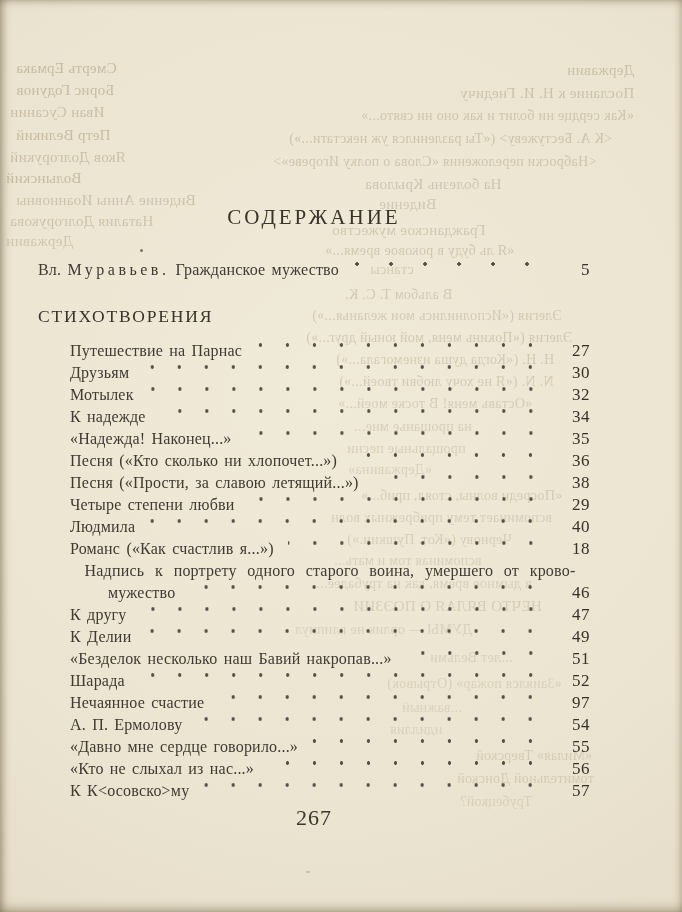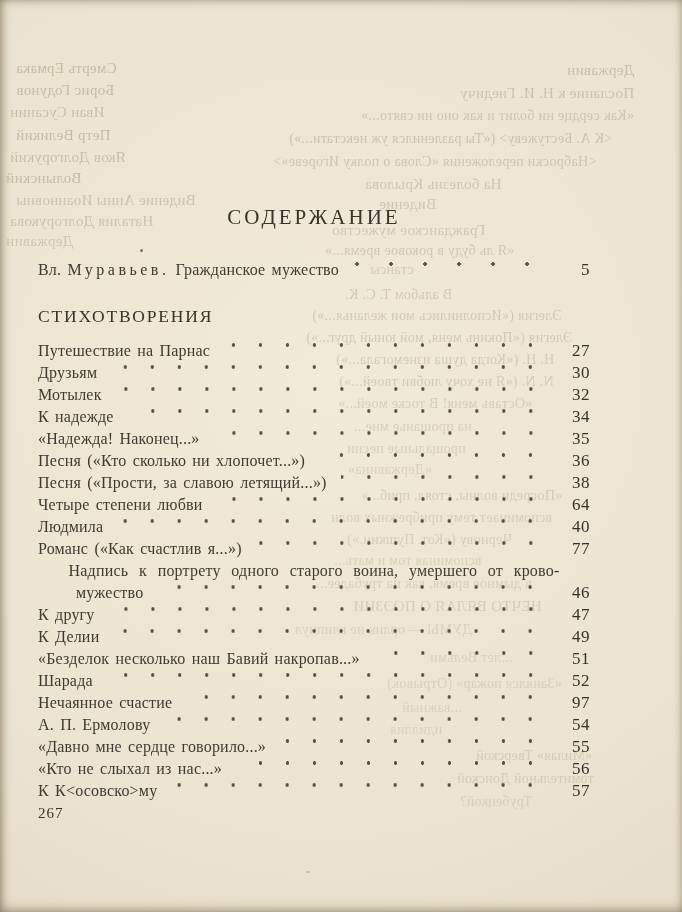--- a/index.html
+++ b/index.html
@@ -58,26 +58,27 @@
   }
   .row.first{margin-top:29px;}
   .row.first .sp{letter-spacing:3.5px;}
   .row.first .l{background-size:34px 100%;}
   .section{
     margin:25px 0 0 0;
     font-size:17.5px;font-weight:normal;
     letter-spacing:1.8px;
     color:#38332b;
   }
-  .rows{margin-top:13px;}
+  .rows{margin-top:13px;margin-left:32px;}
   .row.wrap .t{width:100%;white-space:normal;word-spacing:6.5px;text-align:center;}
   .row.cont .t{padding-left:38px;}
   .folio{
     margin-top:3px;
-    font-size:15px;letter-spacing:1px;color:#3a352d;
+    text-align:center;
+    font-size:22px;letter-spacing:1px;color:#3a352d;
   }
   .speck{position:absolute;border-radius:50%;background:#4a443a;}
   .speck.s1{left:140px;top:249px;width:3px;height:3px;opacity:.7;}
   .speck.s2{left:306px;top:871px;width:4px;height:2px;opacity:.25;}
 </style>
 </head>
 <body>
 
 <div class="page">
 
@@ -174,31 +175,31 @@
           <span class="p">36</span>
         </div>
       <div class="row">
           <span class="t">Песня («Прости, за славою летящий...»)</span>
           <span class="l"></span>
           <span class="p">38</span>
         </div>
       <div class="row">
           <span class="t">Четыре степени любви</span>
           <span class="l"></span>
-          <span class="p">64</span>
+          <span class="p">29</span>
         </div>
       <div class="row">
           <span class="t">Людмила</span>
           <span class="l"></span>
           <span class="p">40</span>
         </div>
       <div class="row">
           <span class="t">Романс («Как счастлив я...»)</span>
           <span class="l"></span>
-          <span class="p">77</span>
+          <span class="p">18</span>
         </div>
 
       <div class="row wrap">
           <span class="t">Надпись к портрету одного старого воина, умершего от крово-</span>
         </div>
       <div class="row cont">
           <span class="t">мужество</span>
           <span class="l"></span>
           <span class="p">46</span>
         </div>

